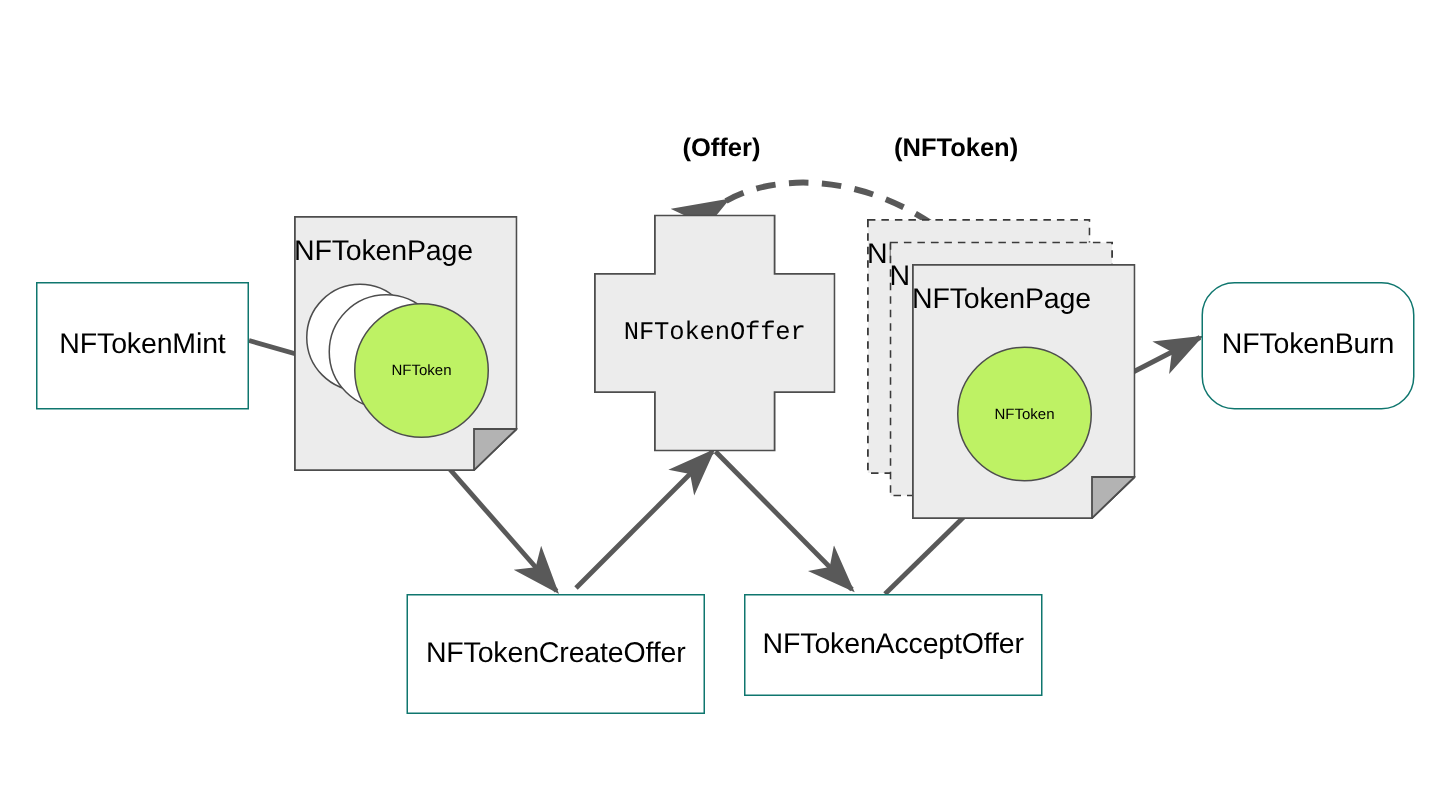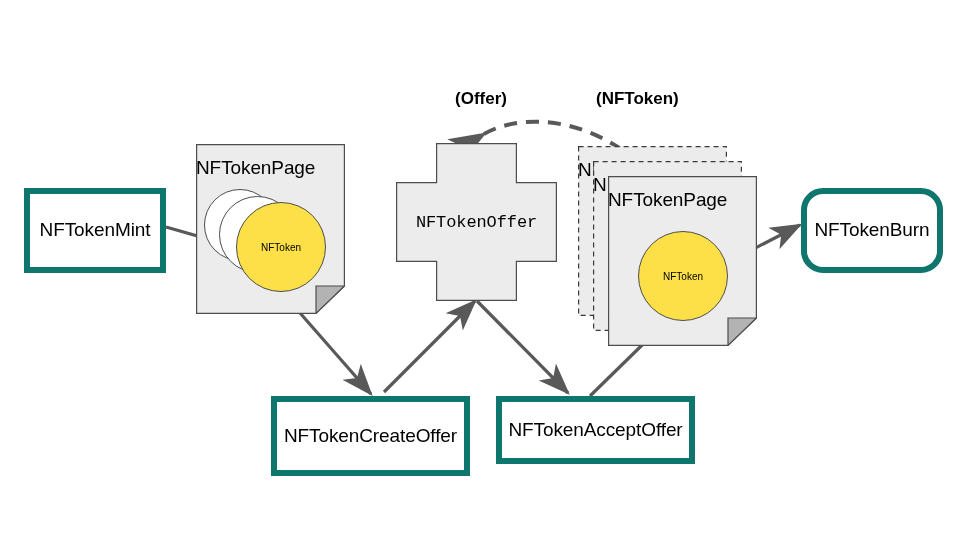--- a/index.html
+++ b/index.html
@@ -26,21 +26,21 @@
     top: 0;
     width: 960px;
     height: 540px;
     pointer-events: none;
   }
 
   
   .node-box {
     position: absolute;
     box-sizing: border-box;
-    border: 6px solid #0f766e;
+    border: 1px solid #0f766e;
     background: #ffffff;
     display: flex;
     align-items: center;
     justify-content: center;
     color: #000000;
     font-size: 19px;
     line-height: 1.1;
     text-align: center;
     letter-spacing: -0.1px;
   }
@@ -69,21 +69,21 @@
   .page.dashed .page-title {
     top: 13px;
   }
 
   
   .token-circle {
     position: absolute;
     box-sizing: border-box;
     border: 1px solid #4d4d4d;
     border-radius: 50%;
-    background: #fde047;
+    background: #bef264;
     display: flex;
     align-items: center;
     justify-content: center;
     font-size: 10px;
     color: #000000;
   }
   .token-circle.ghost {
     background: #ffffff;
   }
 

